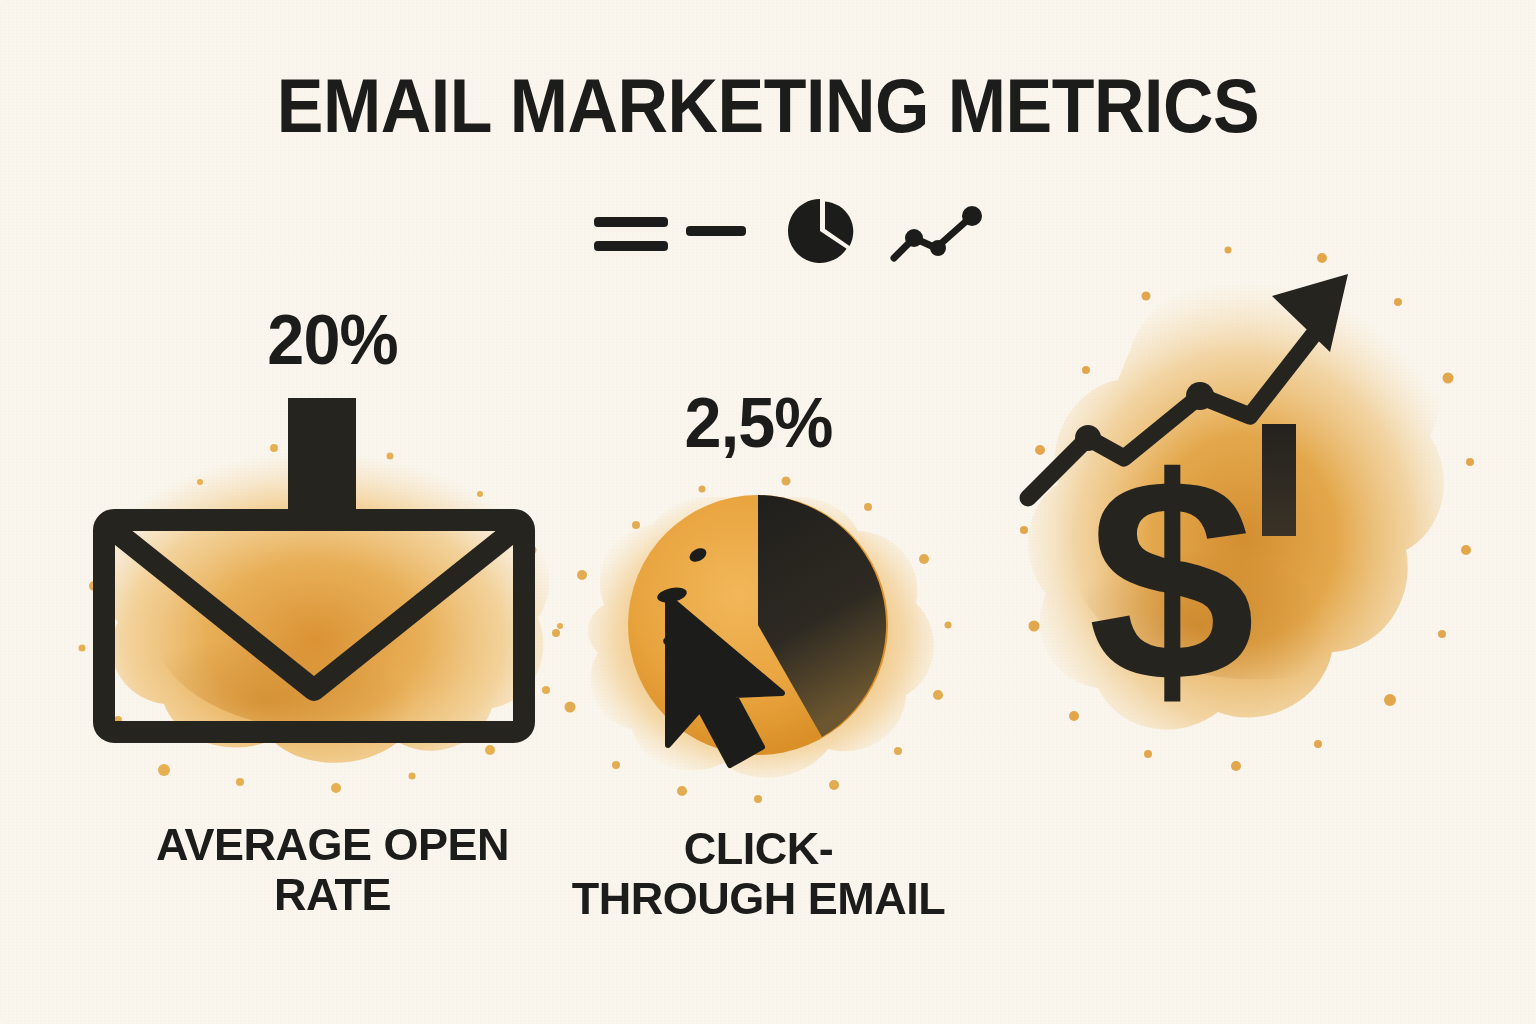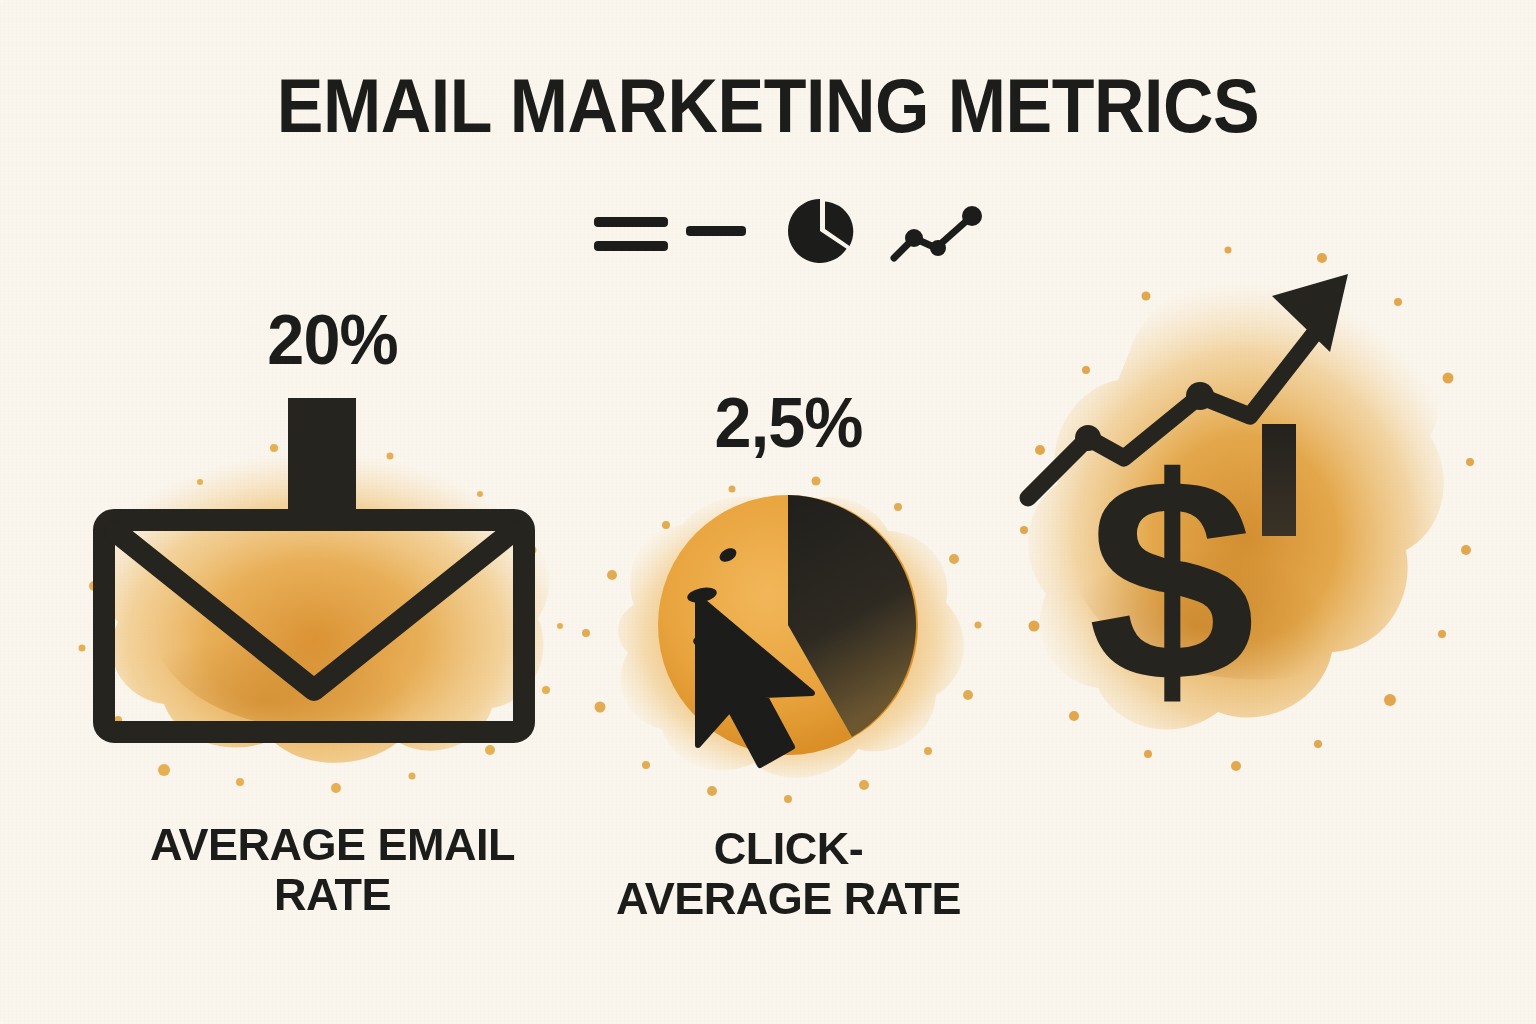--- a/index.html
+++ b/index.html
@@ -174,25 +174,25 @@
       <svg class="glyph" style="left:0; top:0;" width="545" height="420" viewBox="0 0 545 420">
 
         <rect x="228" y="8" width="68" height="130" fill="#26241f"></rect>
 
         <rect x="44" y="130" width="420" height="212" rx="10" fill="none" stroke="#26241f" stroke-width="22"></rect>
 
         <path d="M55 141 L254 300 L453 141" fill="none" stroke="#26241f" stroke-width="22" stroke-linejoin="round" stroke-linecap="round"></path>
       </svg>
     </div>
 
-    <div class="metric-label" style="top:820px;">AVERAGE EMAIL
+    <div class="metric-label" style="top:820px;">AVERAGE OPEN
 RATE</div>
   </div>
 
-  <div class="col" style="left:516px; width:545px;">
+  <div class="col" style="left:486px; width:545px;">
 
     <div class="metric-value" style="top:388px;">2,5%</div>
 
     <div class="art" style="left:0px; top:455px; width:545px; height:360px;">
 
       <svg class="splash" style="left:0; top:0;" width="545" height="360" viewBox="0 0 545 360">
         <defs>
           <radialGradient id="spl2" cx="50%" cy="50%" r="55%">
             <stop offset="0%" stop-color="#e8a33d" stop-opacity="0.9"></stop>
             <stop offset="50%" stop-color="#eaa945" stop-opacity="0.8"></stop>
@@ -246,21 +246,21 @@
         <g fill="#1c1c1a">
           <ellipse cx="212" cy="100" rx="9" ry="6" transform="rotate(-28 212 100)"></ellipse>
           <ellipse cx="186" cy="140" rx="15" ry="7" transform="rotate(-12 186 140)"></ellipse>
           <ellipse cx="190" cy="188" rx="13" ry="6.5" transform="rotate(12 190 188)"></ellipse>
         </g>
         <path d="M182 142 L182 290 L214 254 L244 310 L276 292 L248 240 L296 238 Z" fill="#1c1c1a" stroke="#1c1c1a" stroke-width="6" stroke-linejoin="round"></path>
       </svg>
     </div>
 
     <div class="metric-label" style="top:824px;">CLICK-
-AVERAGE RATE</div>
+THROUGH EMAIL</div>
   </div>
 
   <div class="col" style="left:1000px; width:500px;">
 
     <div class="metric-value" style="top:305px;"></div>
 
     <div class="art" style="left:0px; top:230px; width:500px; height:570px;">
 
       <svg class="splash" style="left:0; top:0;" width="500" height="570" viewBox="0 0 500 570">
         <defs>

